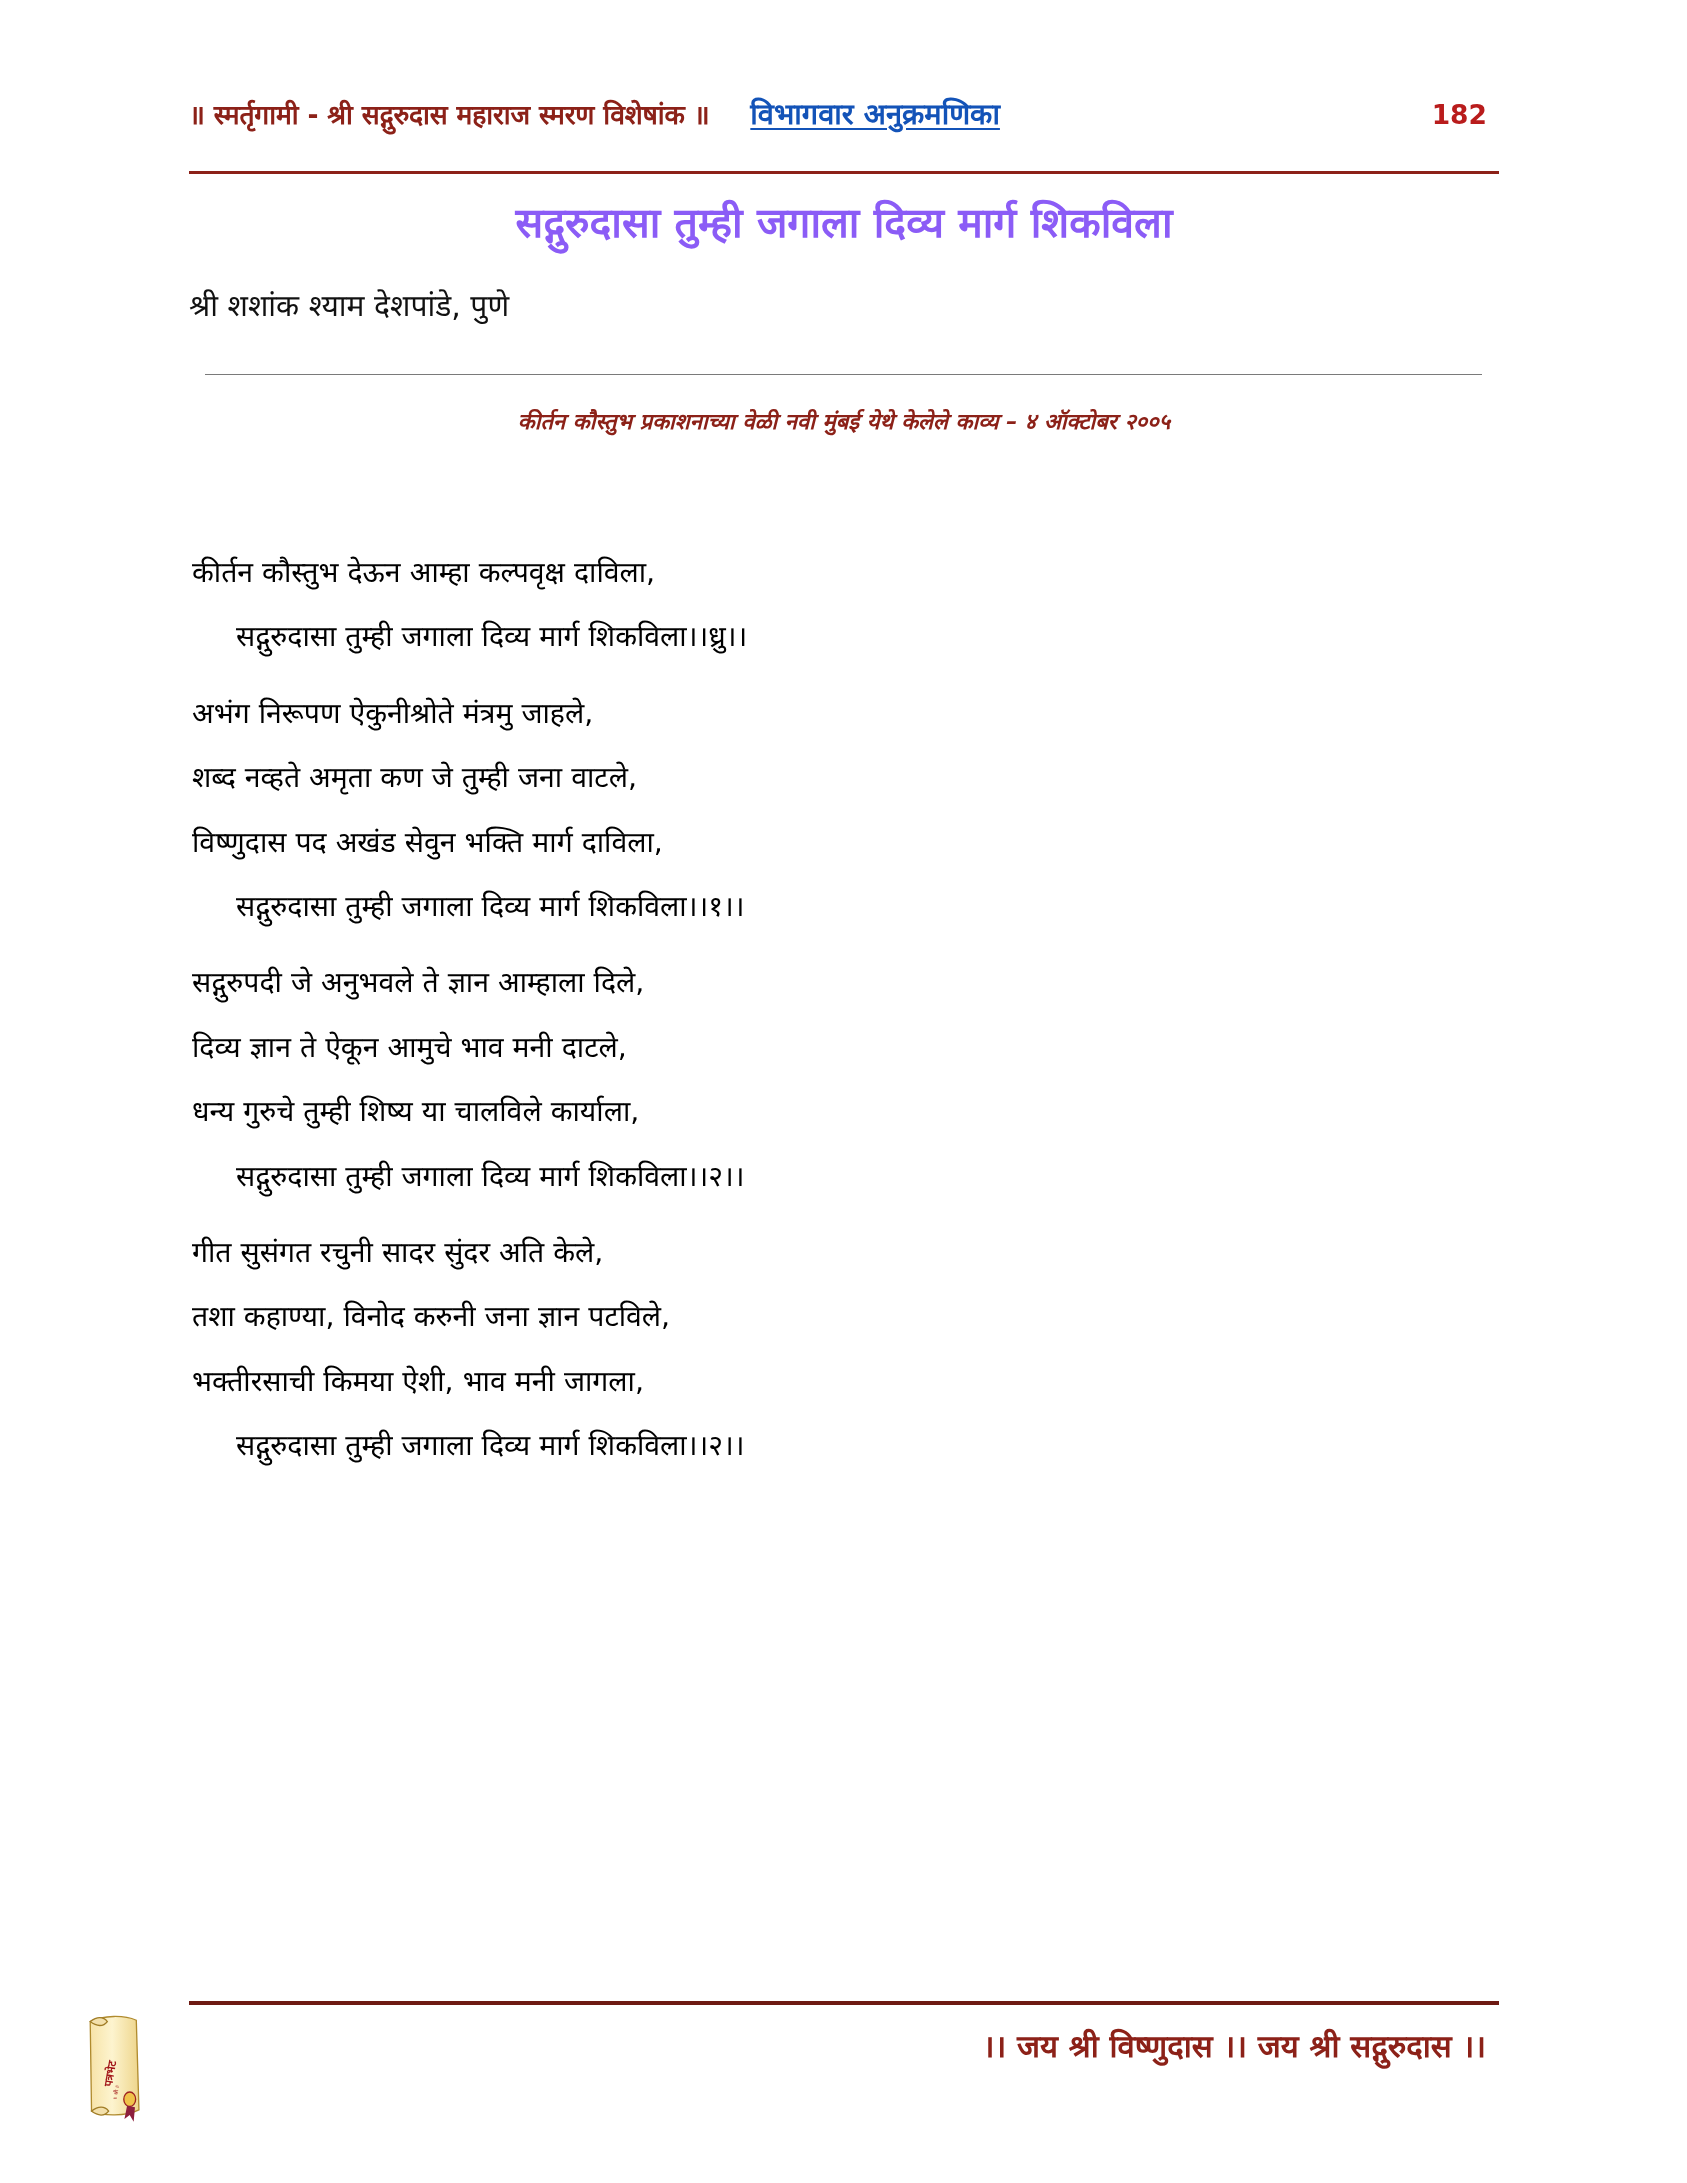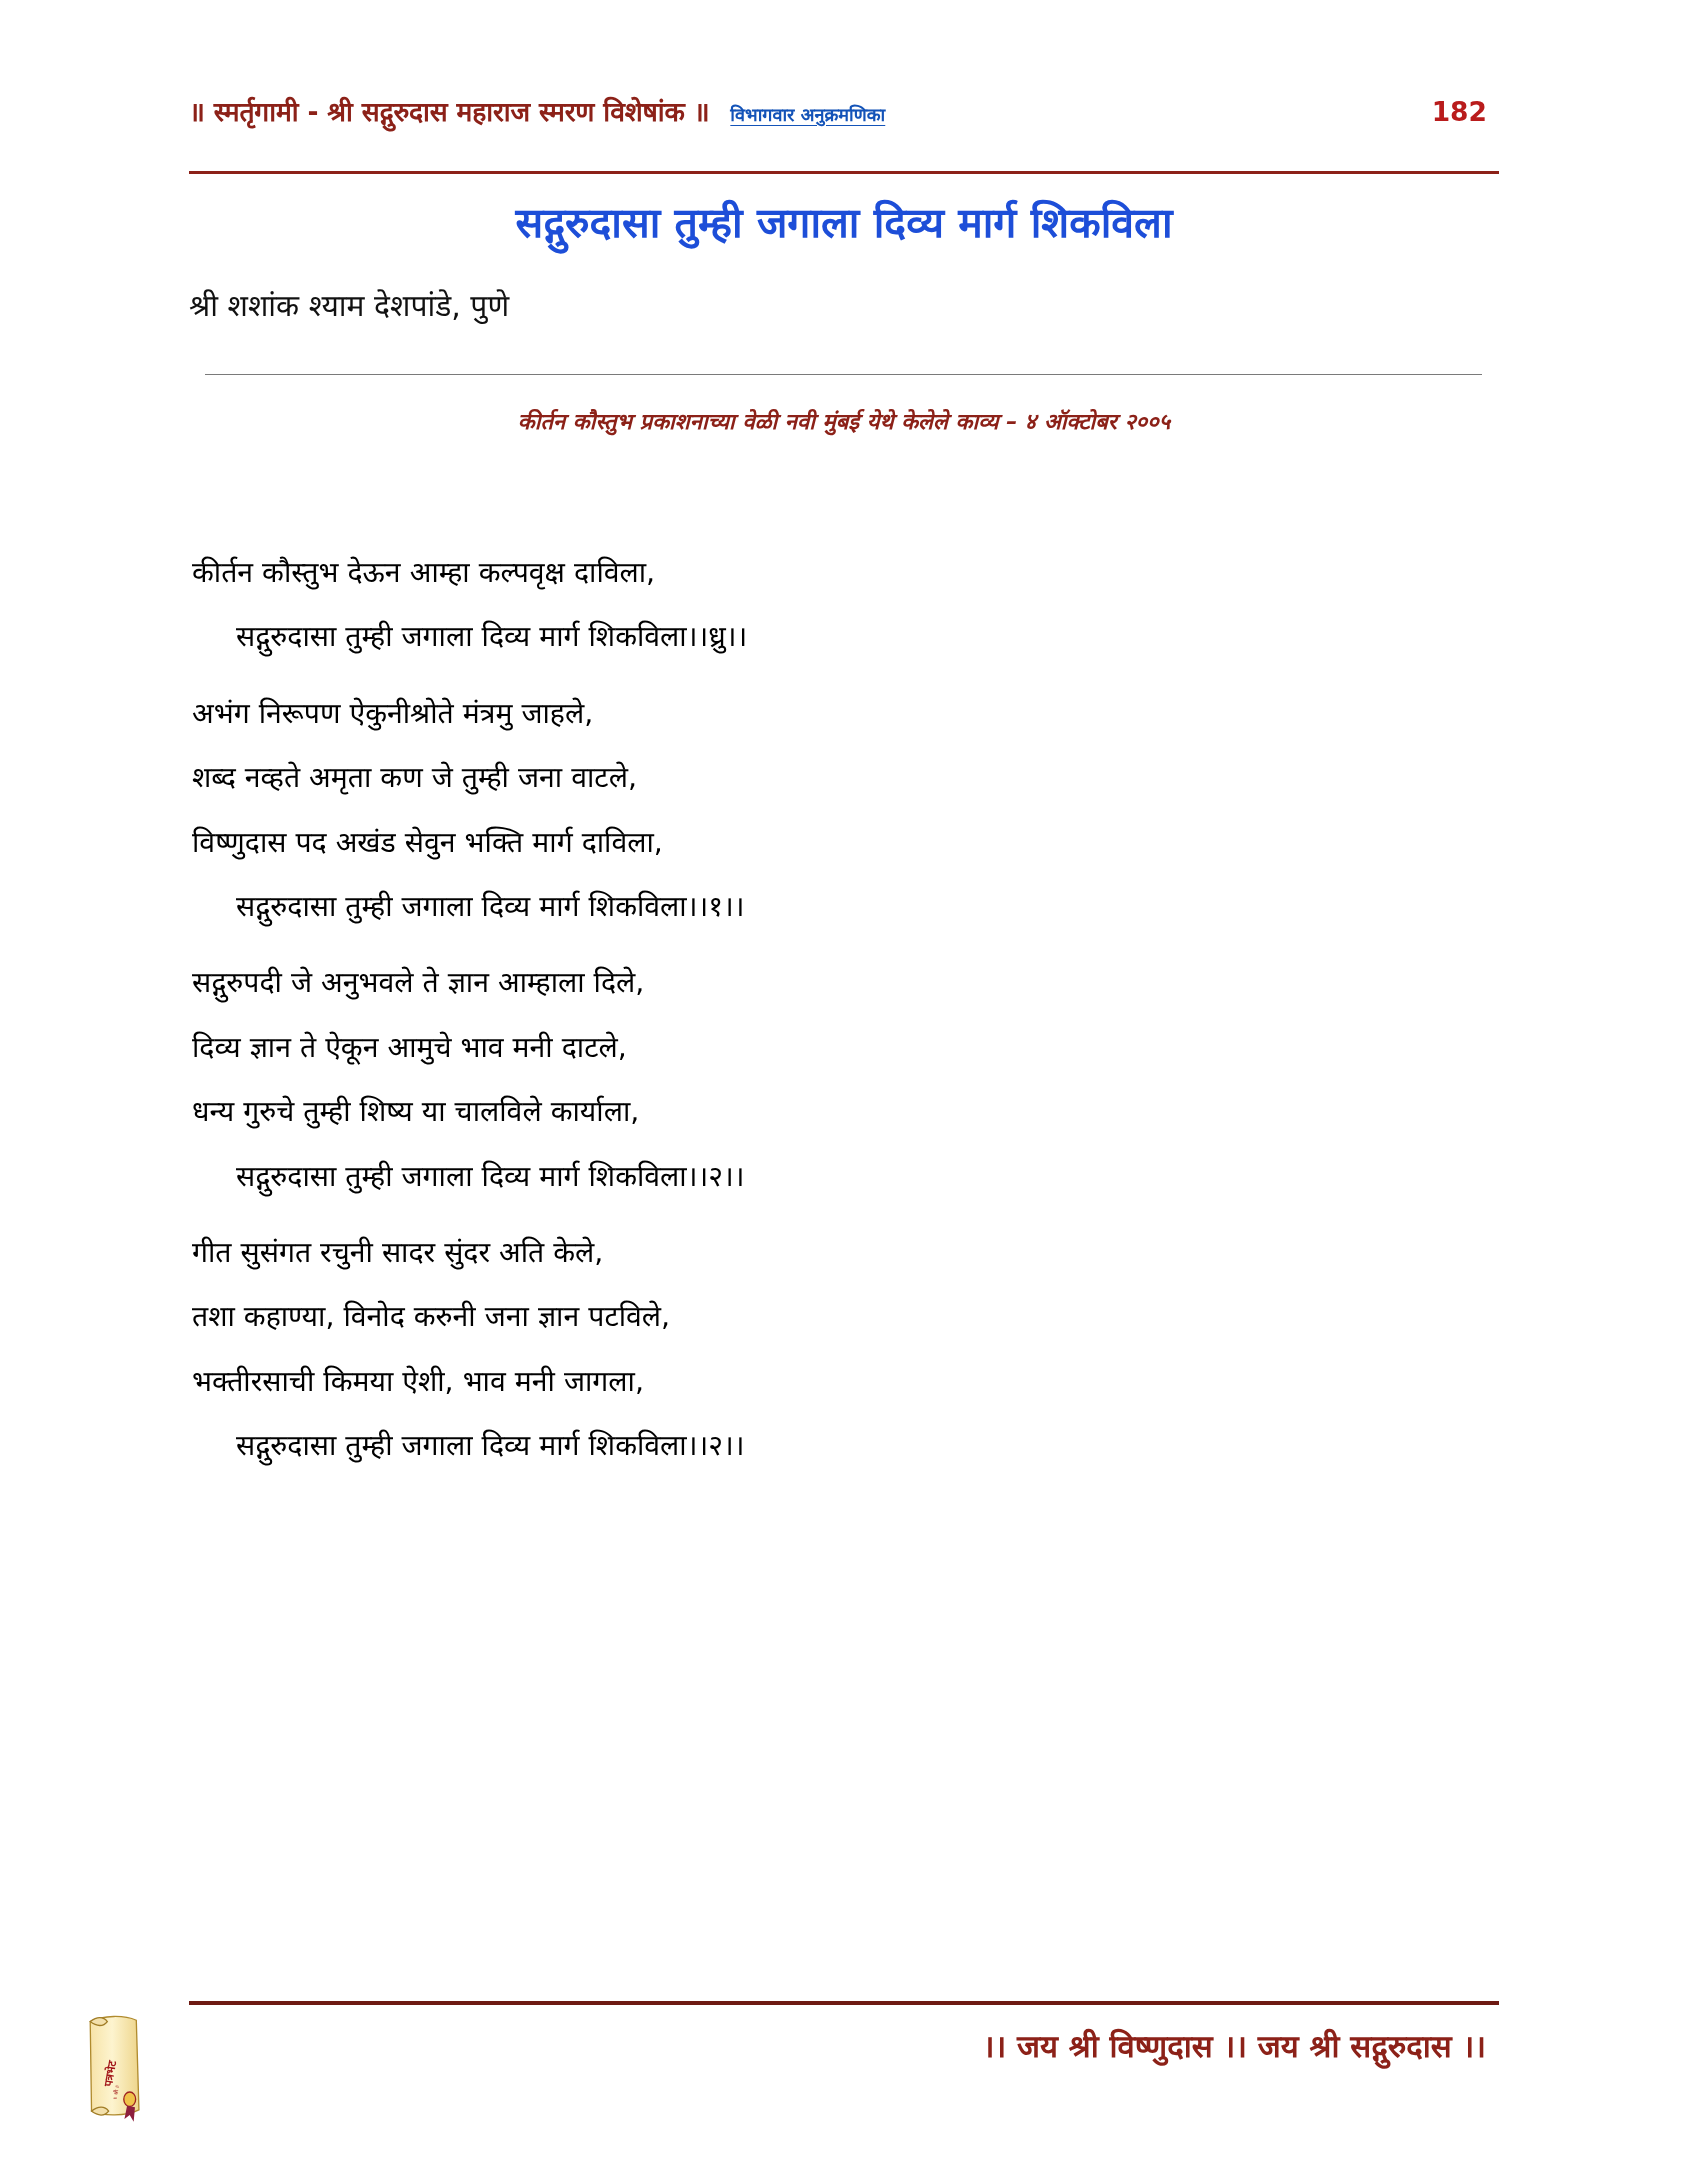--- a/index.html
+++ b/index.html
@@ -31,27 +31,27 @@
   .header-title {
     font-family: "DejaVu Sans", sans-serif;
     font-size: 26.5px;
     font-weight: bold;
     color: #8c2118;
     white-space: nowrap;
     letter-spacing: -0.2px;
   }
   .header-link {
     font-family: "DejaVu Sans", sans-serif;
-    font-size: 18px;
+    font-size: 29px;
     font-weight: bold;
     color: #1353b8;
     text-decoration: underline;
     text-underline-offset: 4px;
     white-space: nowrap;
-    margin-left: 21px;
+    margin-left: 41px;
     cursor: pointer;
   }
   .header-pageno {
     font-family: "DejaVu Sans", sans-serif;
     font-size: 26.5px;
     font-weight: bold;
     color: #b91c1c;
     margin-left: auto;
     padding-right: 12px;
   }
@@ -67,21 +67,21 @@
   
   .doc-title {
     position: absolute;
     left: 189px;
     top: 198px;
     width: 1310px;
     text-align: center;
     font-family: "DejaVu Sans", sans-serif;
     font-size: 41px;
     font-weight: bold;
-    color: #1d4ed8;
+    color: #8b5cf6;
     line-height: 1.25;
   }
   .doc-author {
     position: absolute;
     left: 189px;
     top: 284px;
     width: 1290px;
     text-align: left;
     font-family: "DejaVu Sans", sans-serif;
     font-size: 30px;

